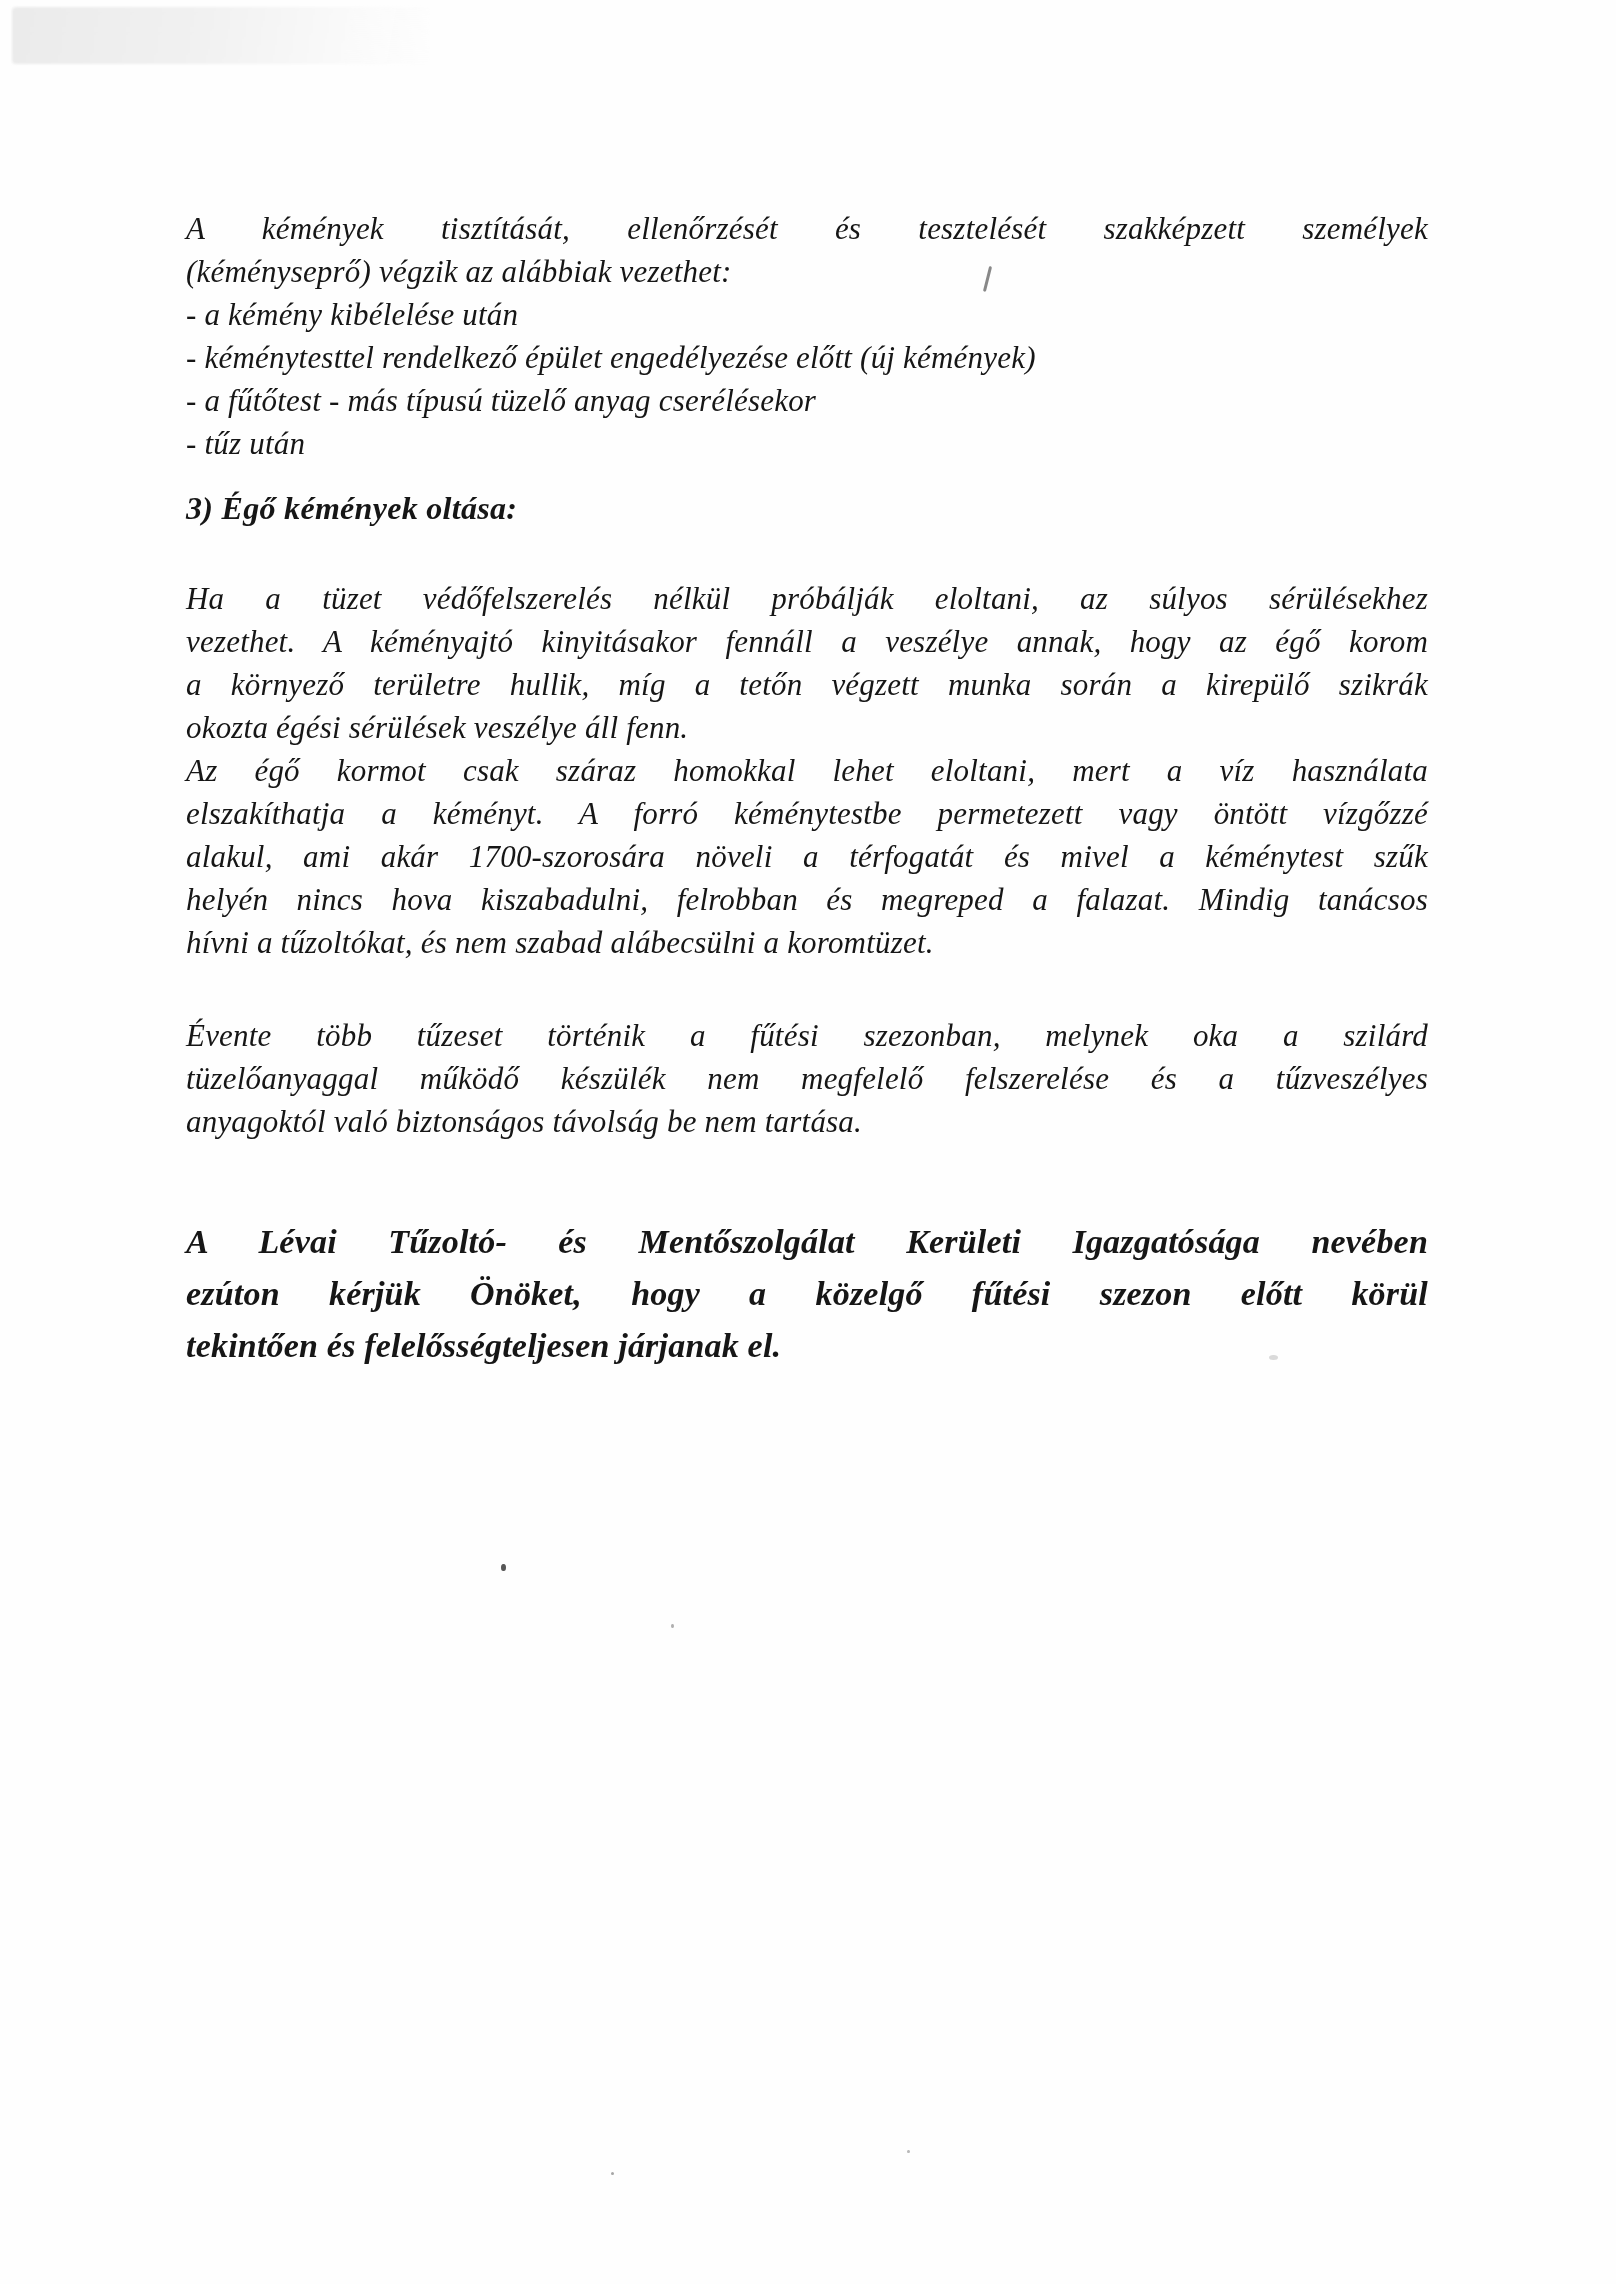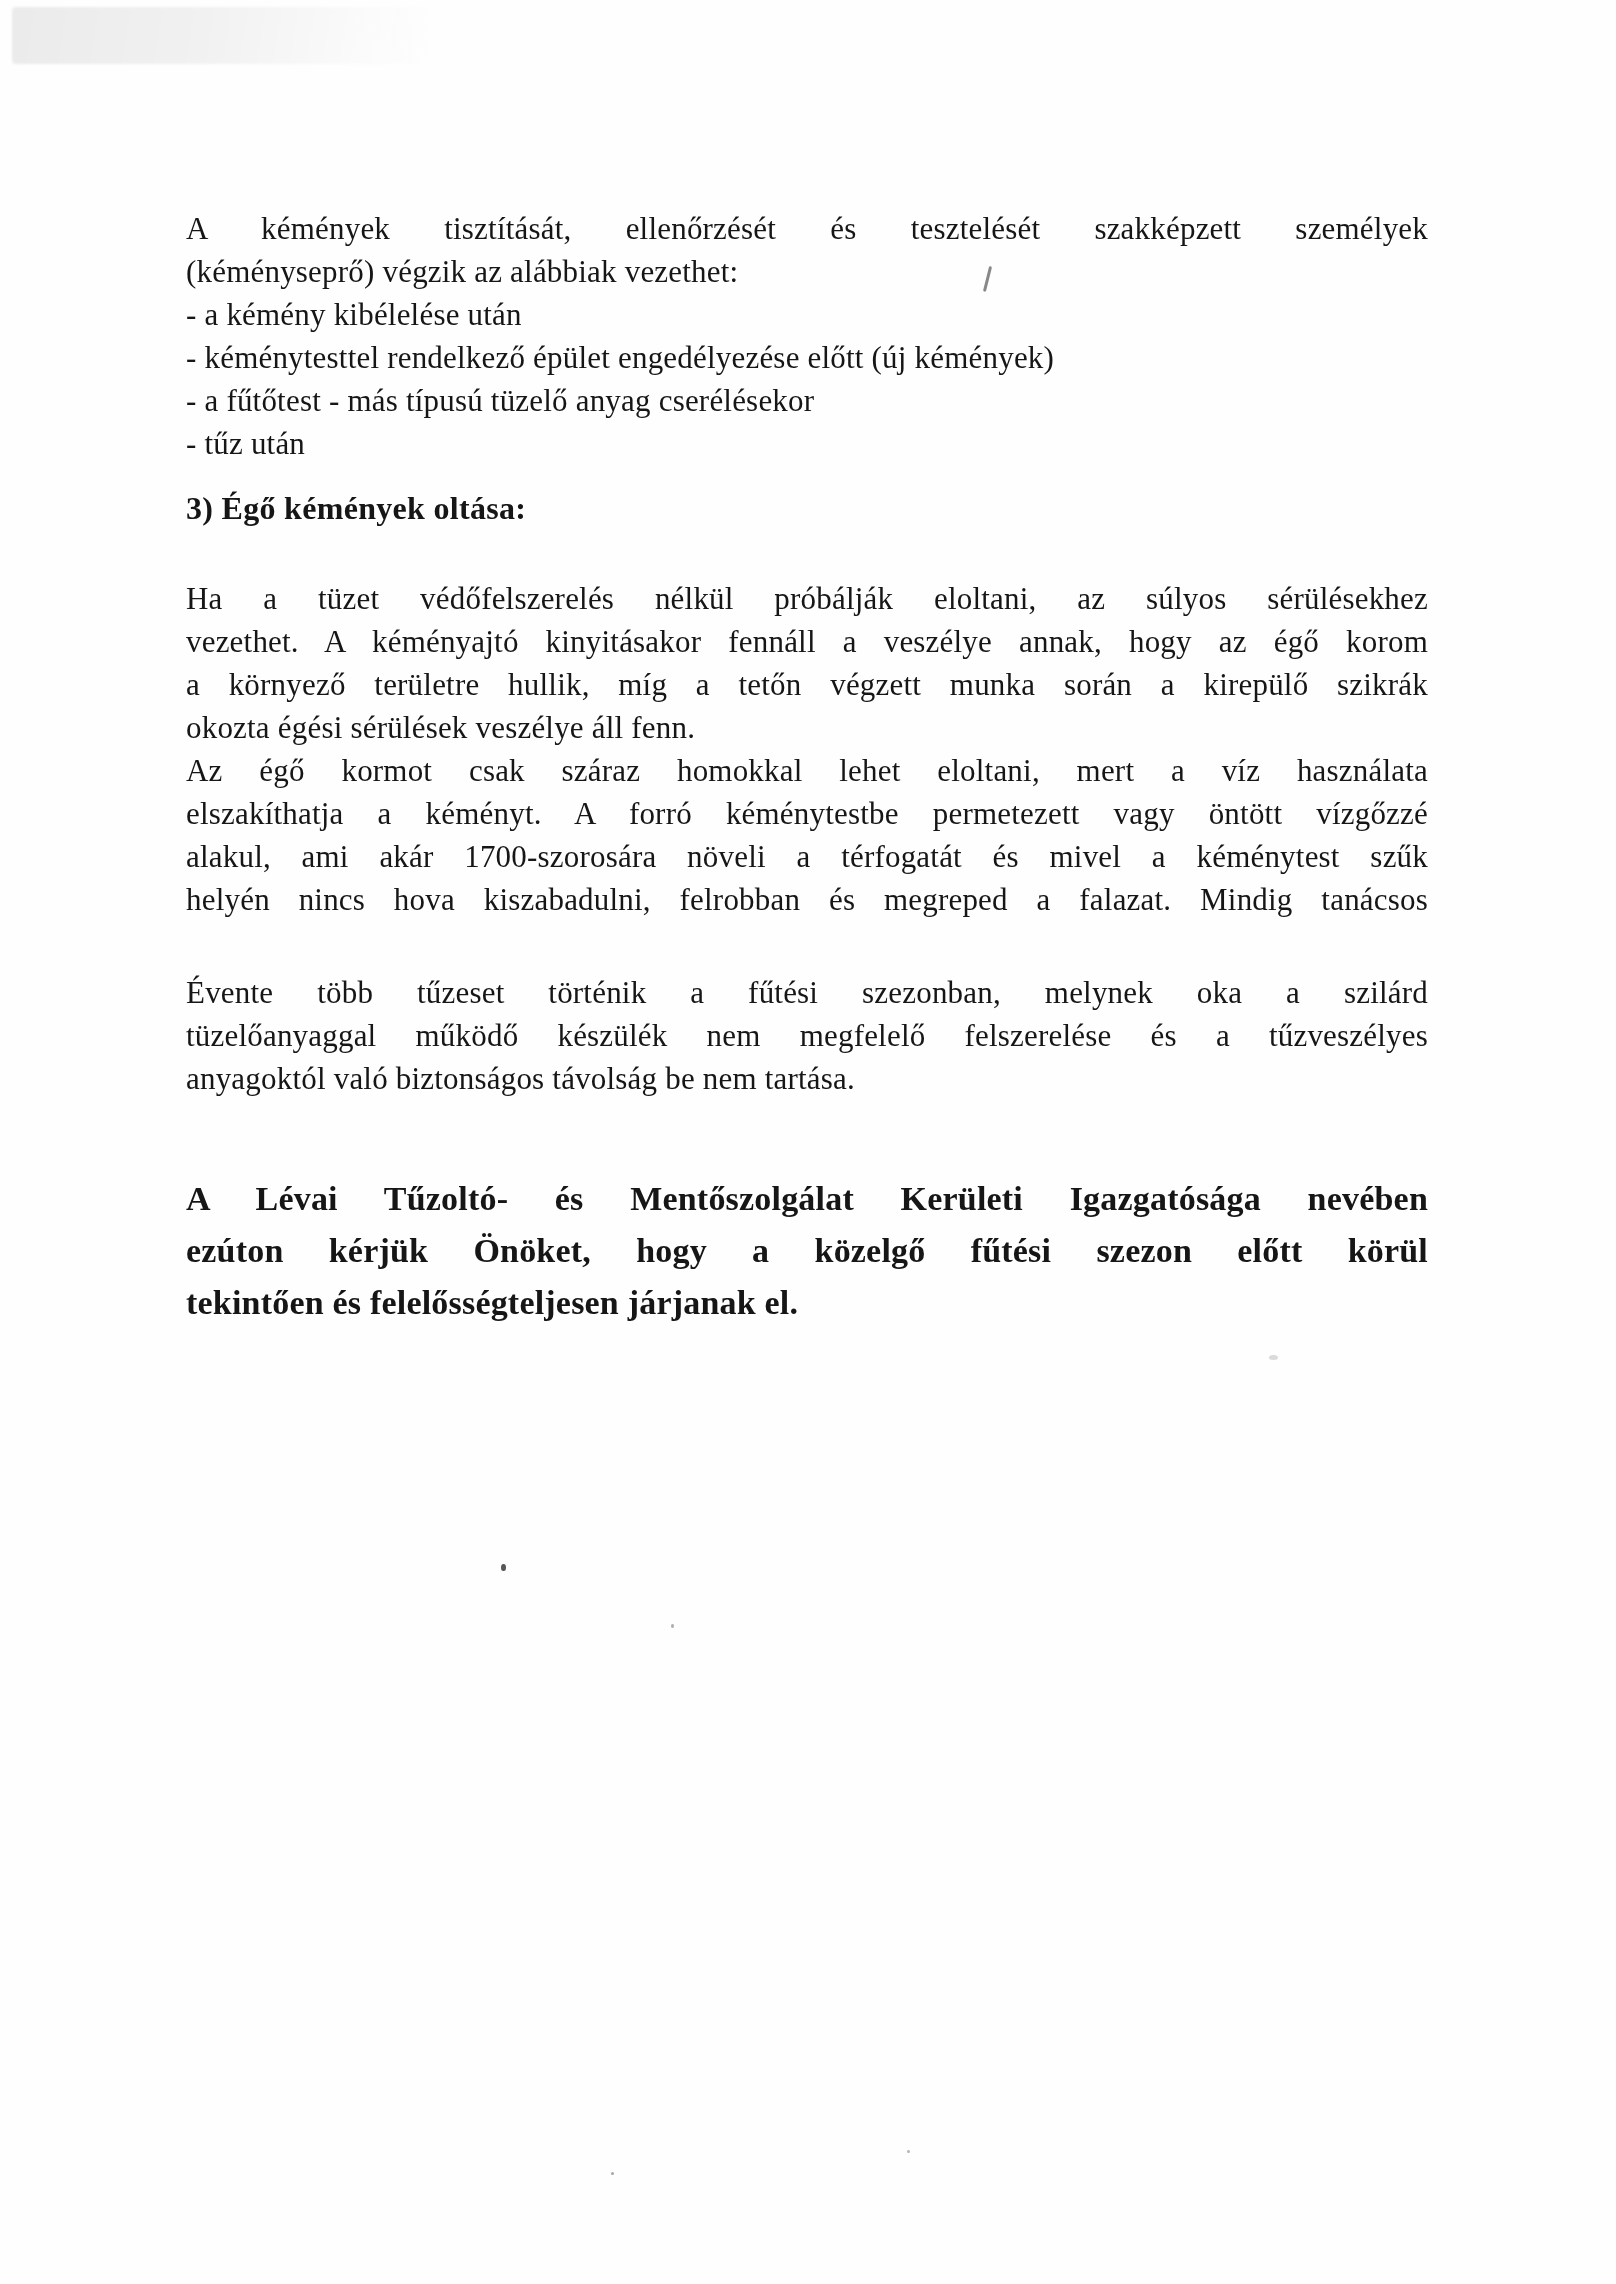--- a/index.html
+++ b/index.html
@@ -8,20 +8,21 @@
     background: #ffffff;
   }
   .page {
     position: relative;
     width: 1617px;
     height: 2284px;
     background: #fefefe;
     overflow: hidden;
     font-family: "Liberation Serif", "DejaVu Serif", serif;
     color: #161616;
+    font-style: italic;
   }
   
   .smudge-topleft {
     position: absolute;
     left: 11.7px;
     top: 6.5px;
     width: 417px;
     height: 57px;
     background: linear-gradient(100deg, #ebebeb 0%, #f1f1f1 45%, #fafafa 80%, rgba(255,255,255,0) 100%);
     border-radius: 3.9px;
@@ -113,20 +114,21 @@
       <div class="jline">vezethet. A kéményajtó kinyitásakor fennáll a veszélye annak, hogy az égő korom</div>
       <div class="jline">a környező területre hullik, míg a tetőn végzett munka során a kirepülő szikrák</div>
       <div class="jline last">okozta égési sérülések veszélye áll fenn.</div>
     </div>
 
     <div class="block">
       <div class="jline">Az égő kormot csak száraz homokkal lehet eloltani, mert a víz használata</div>
       <div class="jline">elszakíthatja a kéményt. A forró kéménytestbe permetezett vagy öntött vízgőzzé</div>
       <div class="jline">alakul, ami akár 1700-szorosára növeli a térfogatát és mivel a kéménytest szűk</div>
       <div class="jline">helyén nincs hova kiszabadulni, felrobban és megreped a falazat. Mindig tanácsos</div>
+      <div class="jline last">hívni a tűzoltókat, és nem szabad alábecsülni a koromtüzet.</div>
     </div>
 
     <div class="block para-3">
       <div class="jline">Évente több tűzeset történik a fűtési szezonban, melynek oka a szilárd</div>
       <div class="jline">tüzelőanyaggal működő készülék nem megfelelő felszerelése és a tűzveszélyes</div>
       <div class="jline last">anyagoktól való biztonságos távolság be nem tartása.</div>
     </div>
 
     <div class="block closing">
       <div class="jline">A Lévai Tűzoltó- és Mentőszolgálat Kerületi Igazgatósága nevében</div>

